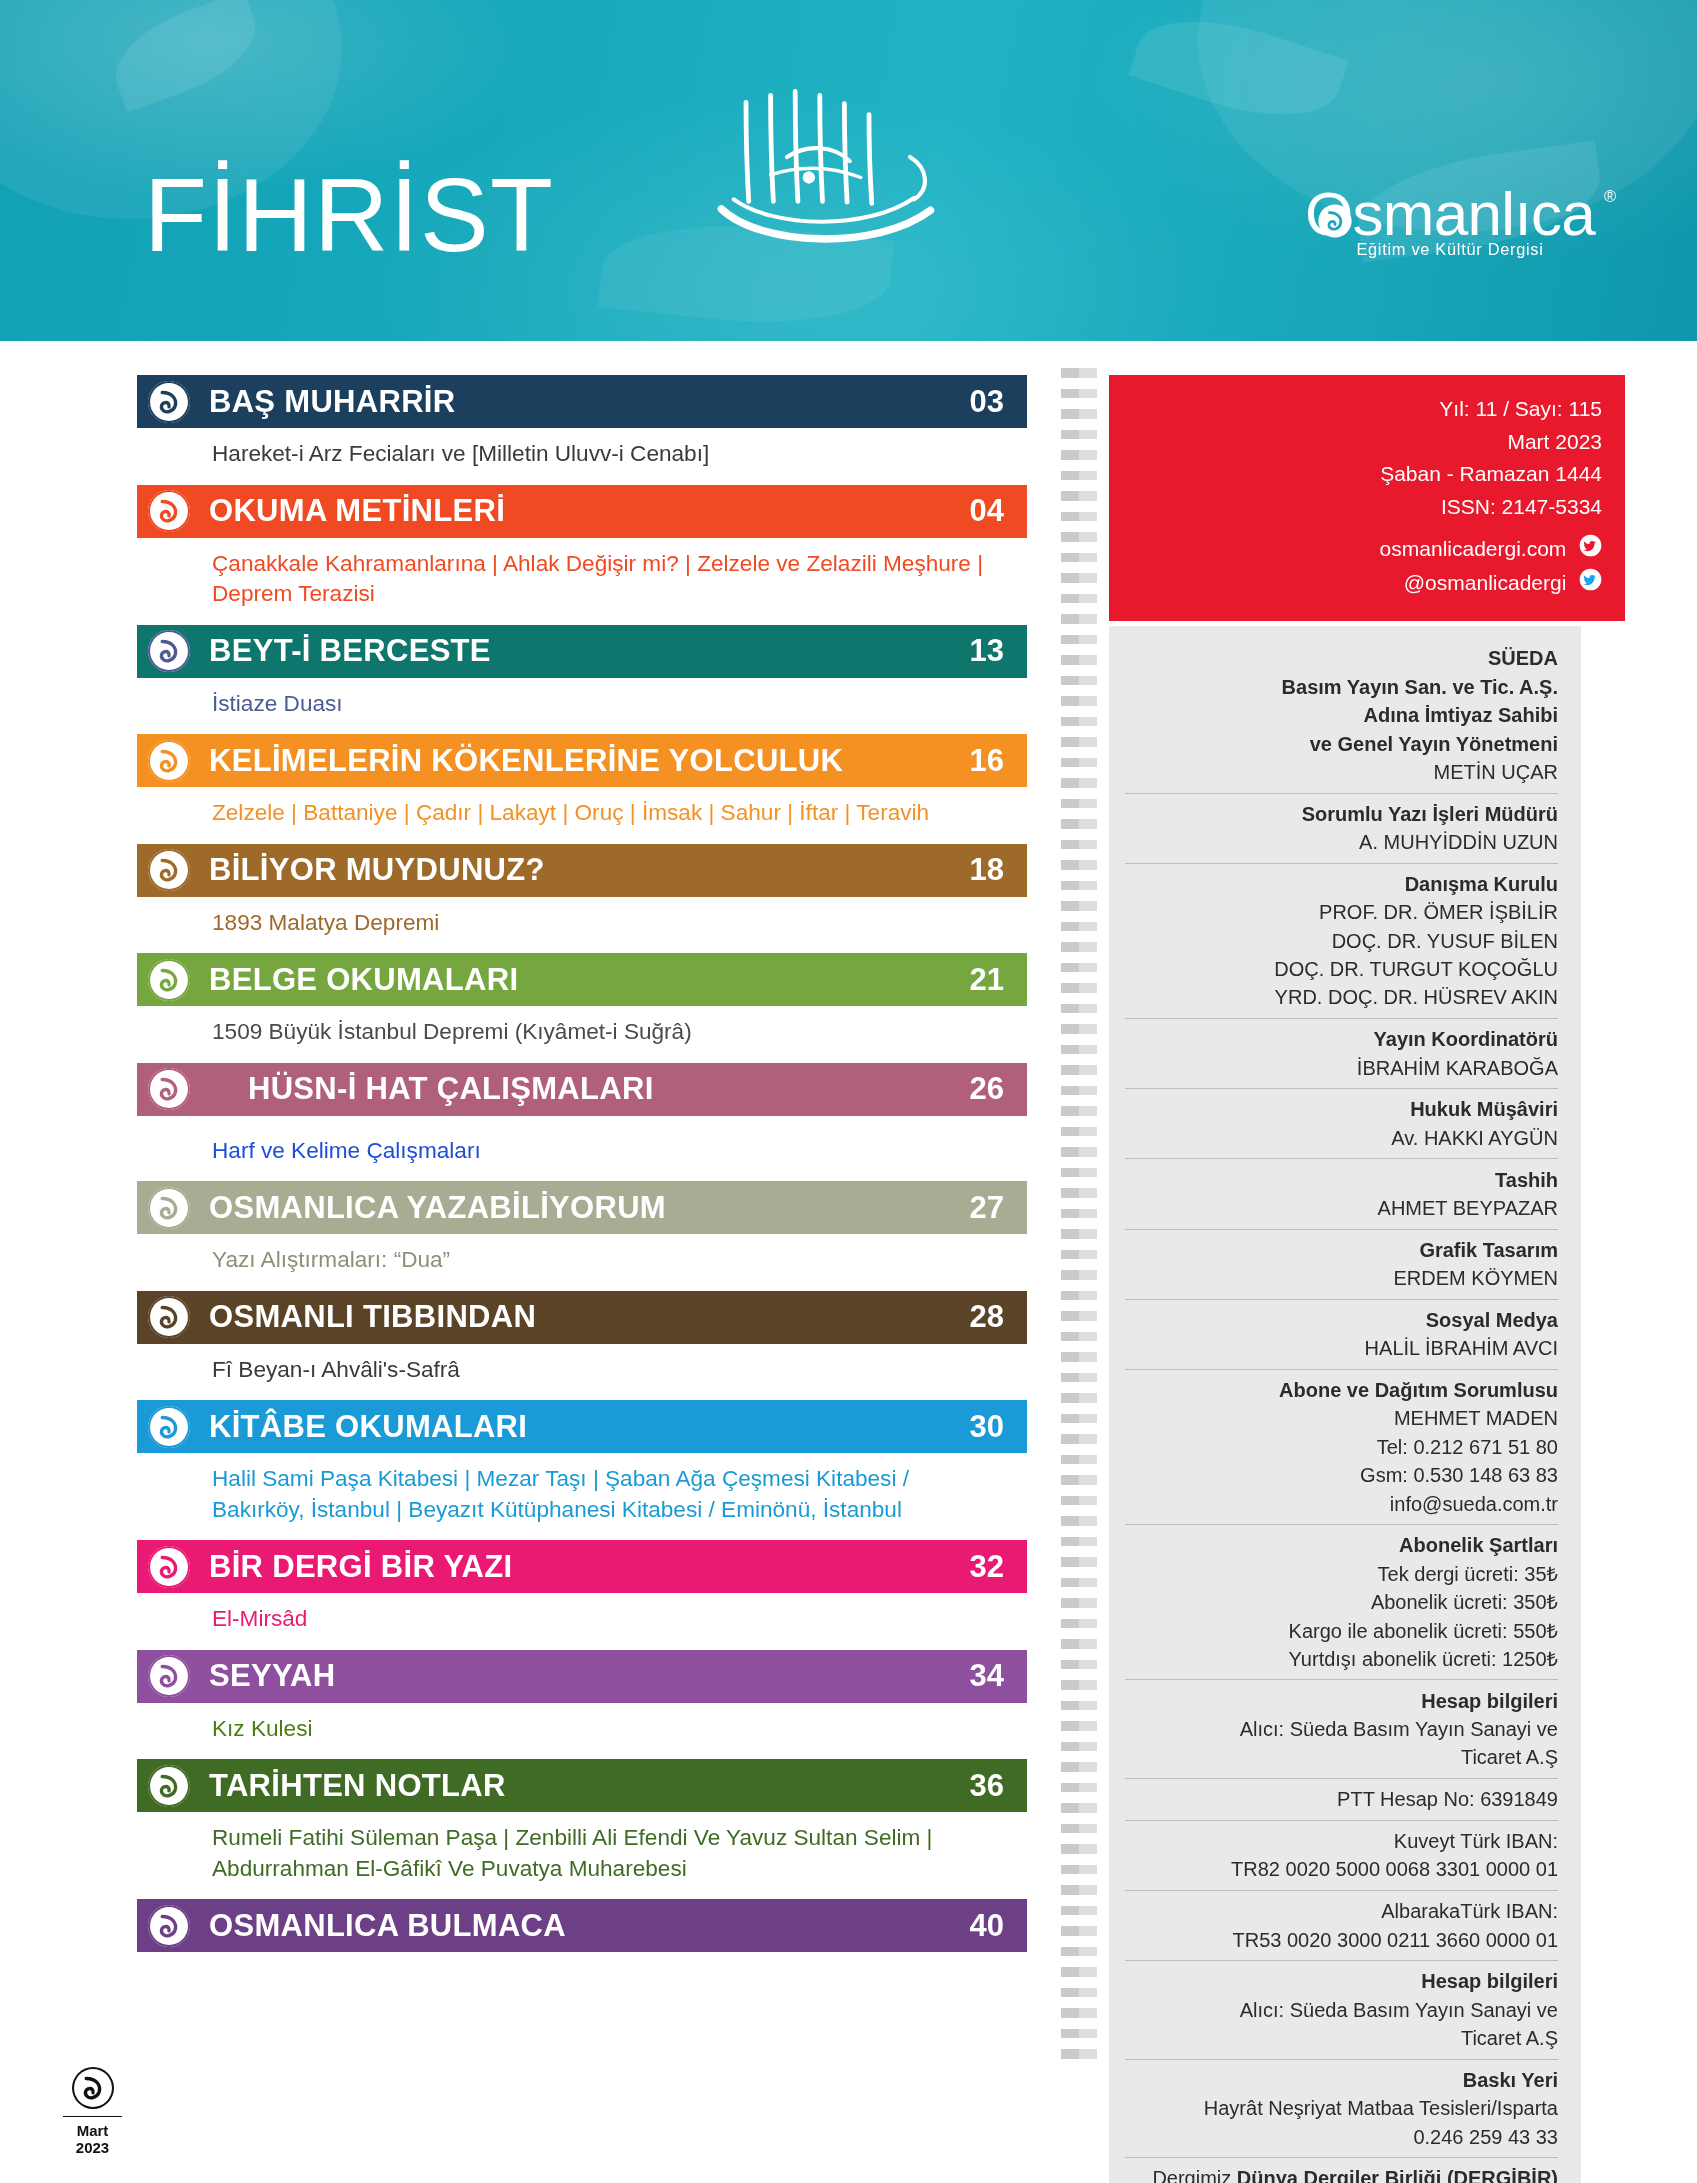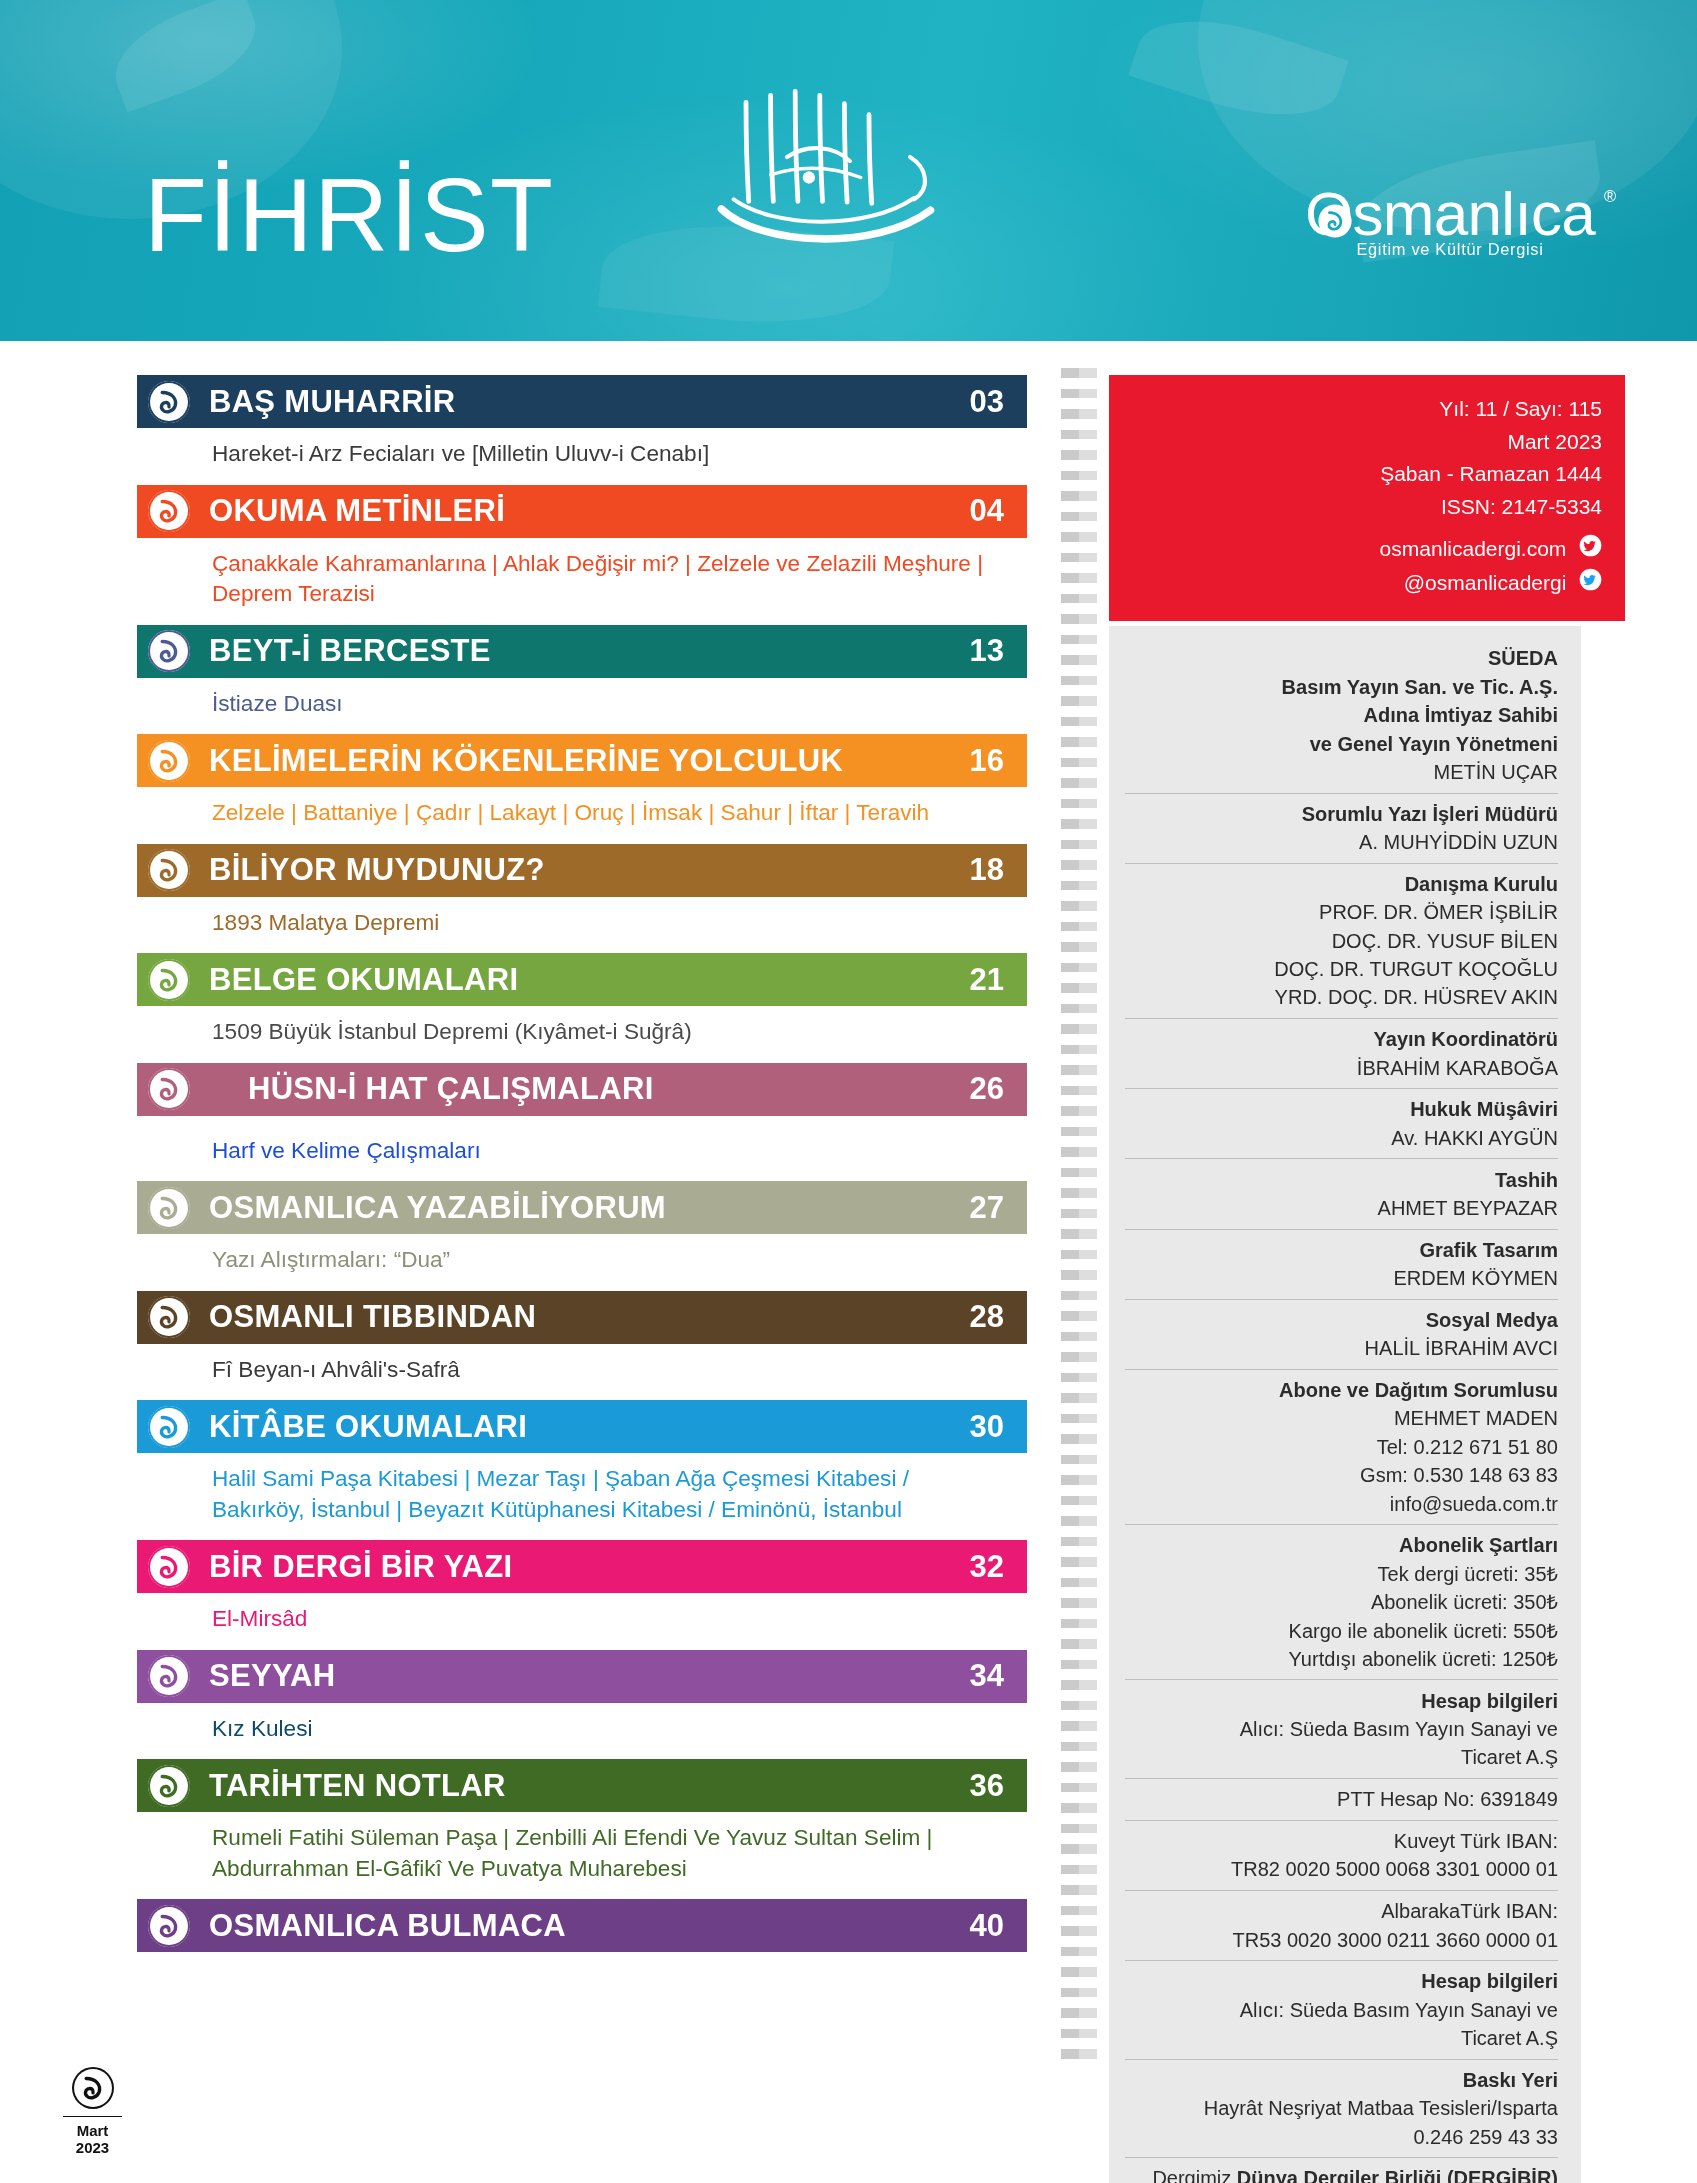--- a/index.html
+++ b/index.html
@@ -452,21 +452,21 @@
           <span class="bar-icon">
             <svg viewBox="0 0 62 62" width="42" height="42">
                 <circle cx="31" cy="31" r="31" fill="#8e4f9e"></circle>
                 <circle cx="31" cy="31" r="28" fill="#ffffff"></circle>
                 <path d="M21 17 C36 17, 43 27, 40 37 C37 45, 27 48, 22 43 C18 39, 20 33, 25 32 C29 31, 32 34, 31 38" fill="none" stroke="#8e4f9e" stroke-width="5" stroke-linecap="round"></path>
               </svg>
           </span>
           <span class="bar-title">SEYYAH</span>
           <span class="bar-page">34</span>
         </div>
-        <div class="desc" style="color:#0c4a6e;">Kız Kulesi</div>
+        <div class="desc" style="color:#4d7c0f;">Kız Kulesi</div>
       </div>
 
       <div class="entry">
         <div class="bar" style="background:#3f6b24;">
           <span class="bar-icon">
             <svg viewBox="0 0 62 62" width="42" height="42">
                 <circle cx="31" cy="31" r="31" fill="#3f6b24"></circle>
                 <circle cx="31" cy="31" r="28" fill="#ffffff"></circle>
                 <path d="M21 17 C36 17, 43 27, 40 37 C37 45, 27 48, 22 43 C18 39, 20 33, 25 32 C29 31, 32 34, 31 38" fill="none" stroke="#3f6b24" stroke-width="5" stroke-linecap="round"></path>
               </svg>

